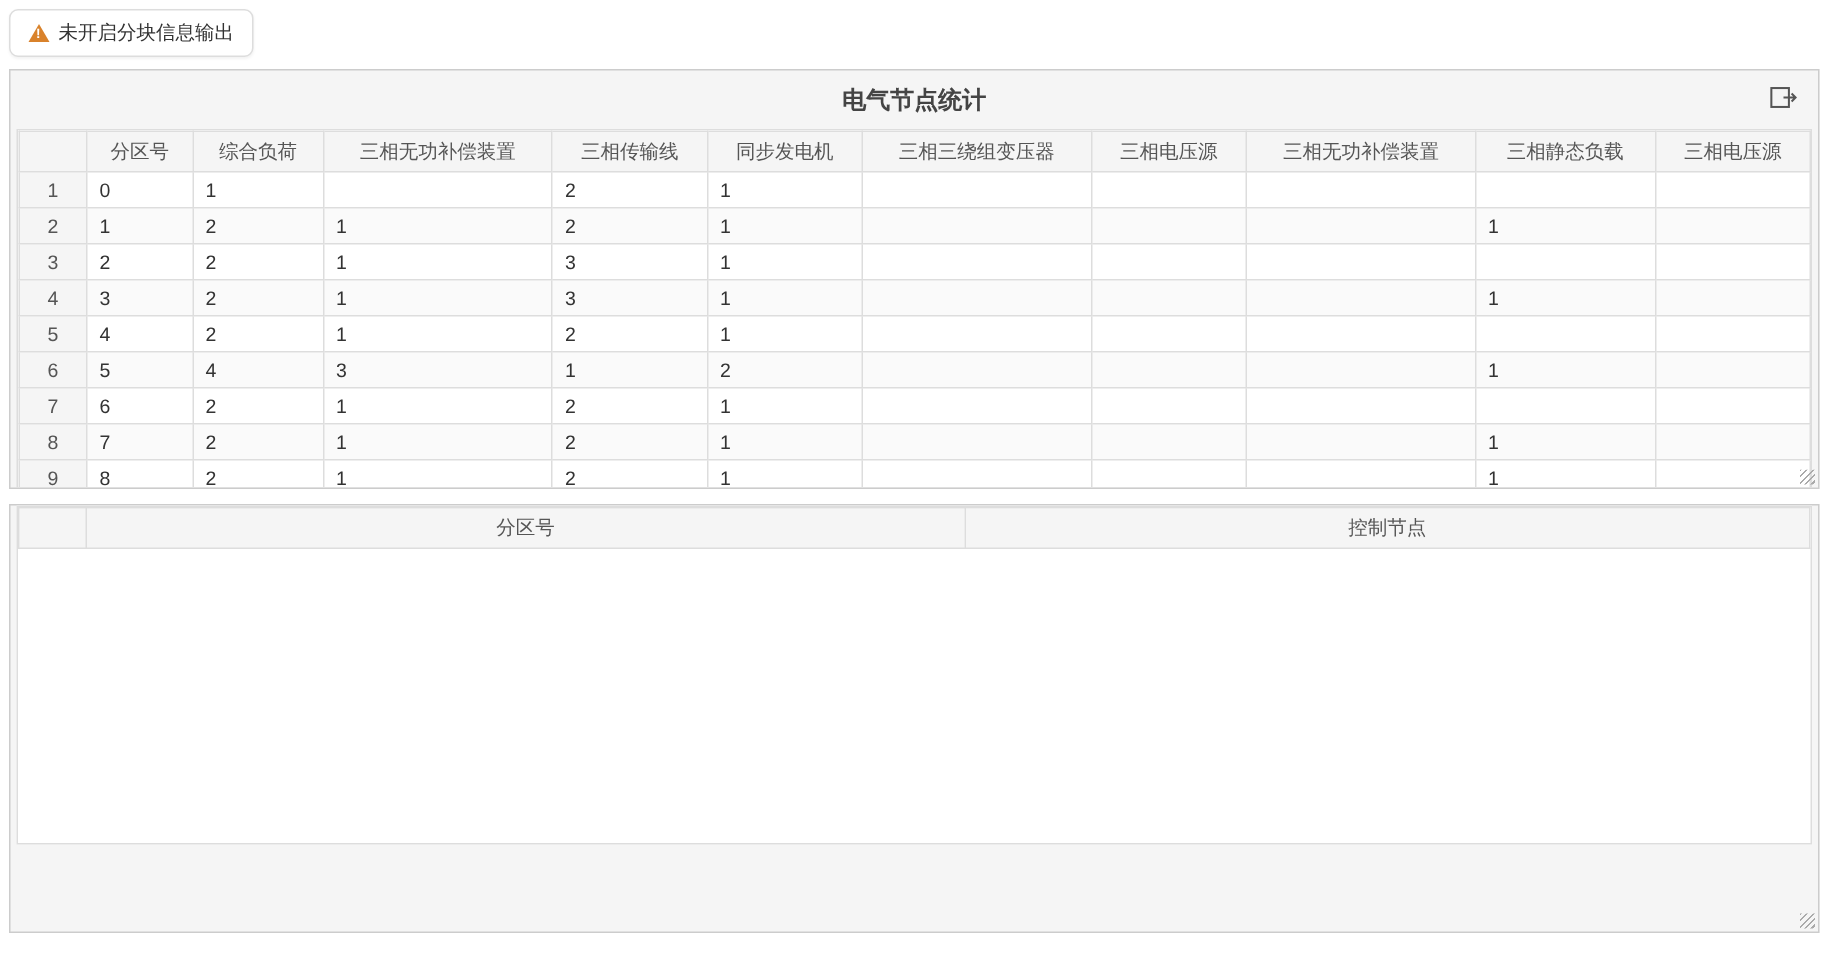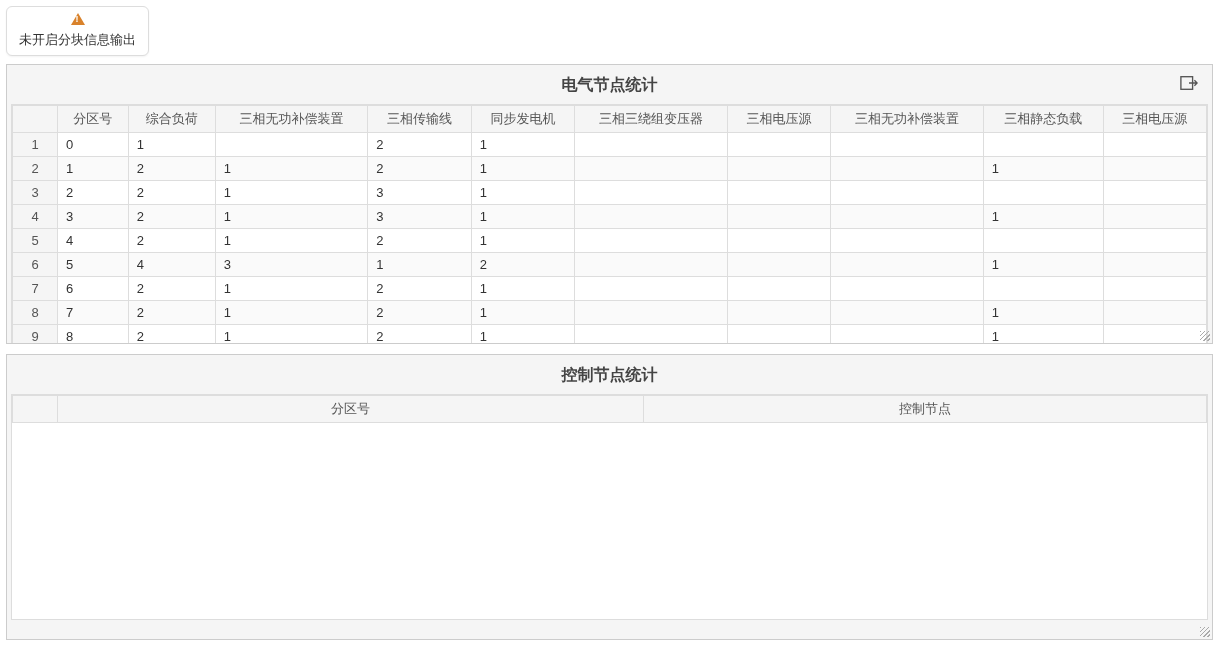--- a/index.html
+++ b/index.html
@@ -14,21 +14,20 @@
   .warning-tab {
     display: inline-flex;
     align-items: center;
     gap: 6px;
     background: #ffffff;
     border: 1px solid #ddd;
     border-radius: 6px;
     padding: 6px 12px;
     margin-bottom: 8px;
     box-shadow: 0 1px 2px rgba(0,0,0,0.05);
-    flex-direction: column;
   }
   .warning-icon {
     width: 0;
     height: 0;
     border-left: 7px solid transparent;
     border-right: 7px solid transparent;
     border-bottom: 12px solid #d9822b;
     position: relative;
     display: inline-block;
   }
@@ -298,21 +297,20 @@
             </tr>
           </tbody>
       </table>
     </div>
 
   </div>
   <div class="panel-resize"></div>
 </div>
 
 <div class="panel" style="height:286px;">
-  <div class="panel-title">控制节点统计</div>
   <div class="panel2-body">
     <table class="small-table">
       <thead>
         <tr>
           <th class="row-idx-head"></th>
           <th>分区号</th>
           <th class="trunc">控制节点</th>
         </tr>
       </thead>
     </table>

